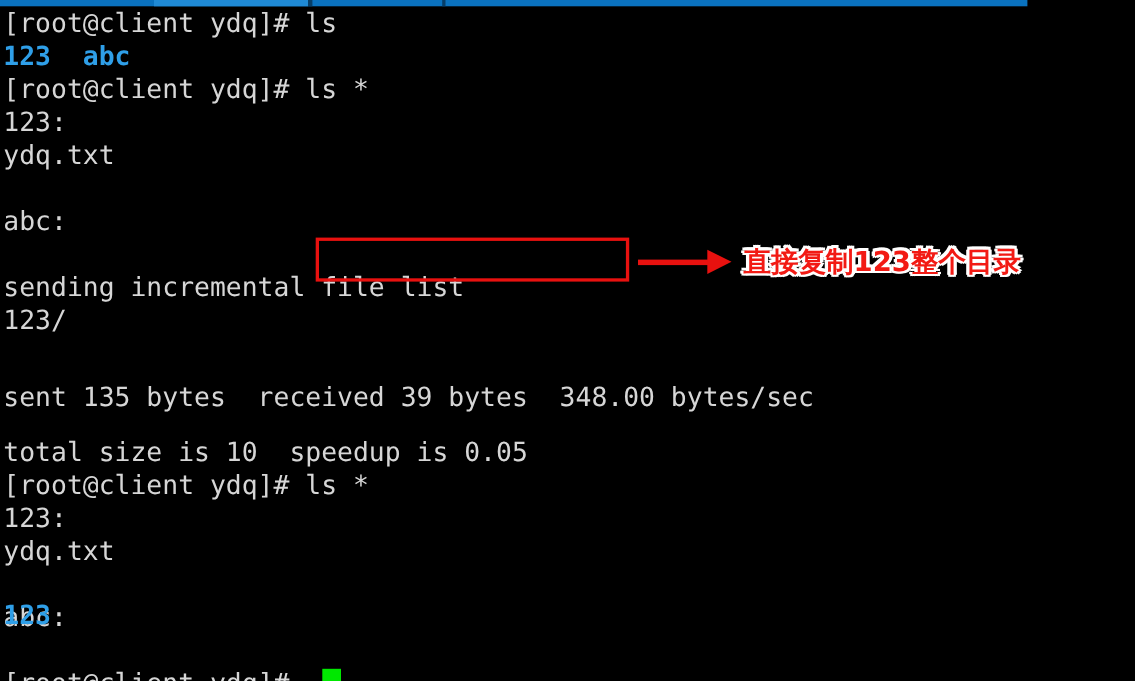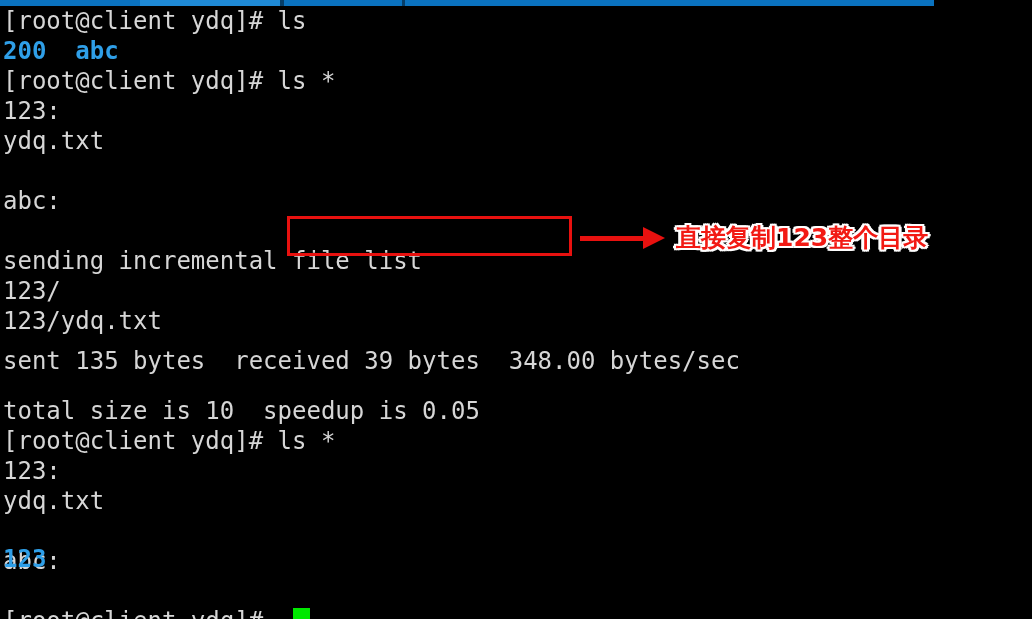--- a/index.html
+++ b/index.html
@@ -119,29 +119,28 @@
   <div class="topbar">
     <div class="topbar-seg topbar-base"></div>
     <div class="topbar-seg topbar-bright"></div>
     <div class="topbar-seg topbar-dark1"></div>
     <div class="topbar-seg topbar-dark2"></div>
   </div>
 
   <div class="screen">
 
     <div class="line fg-white" style="top:0px;">[root@client ydq]# ls</div>
-    <div class="line fg-blue" style="top:30px;">200  abc</div>
+    <div class="line fg-blue" style="top:30px;">123  abc</div>
     <div class="line fg-white" style="top:60px;">[root@client ydq]# ls *</div>
     <div class="line fg-white" style="top:90px;">123:</div>
     <div class="line fg-white" style="top:120px;">ydq.txt</div>
     <div class="line fg-white" style="top:150px;"></div>
     <div class="line fg-white" style="top:180px;">abc:</div>
     <div class="line fg-white" style="top:240px;">sending incremental file list</div>
     <div class="line fg-white" style="top:270px;">123/</div>
-    <div class="line fg-white" style="top:300px;">123/ydq.txt</div>
     <div class="line fg-white" style="top:330px;"></div>
     <div class="line fg-white" style="top:340px;">sent 135 bytes  received 39 bytes  348.00 bytes/sec</div>
     <div class="line fg-white" style="top:390px;">total size is 10  speedup is 0.05</div>
     <div class="line fg-white" style="top:420px;">[root@client ydq]# ls *</div>
     <div class="line fg-white" style="top:450px;">123:</div>
     <div class="line fg-white" style="top:480px;">ydq.txt</div>
     <div class="line fg-white" style="top:510px;"></div>
     <div class="line fg-white" style="top:540px;">abc:</div>
     <div class="line fg-blue" style="top:538px;">123</div>
     <div class="line fg-white" style="top:600px;">[root@client ydq]# </div>

